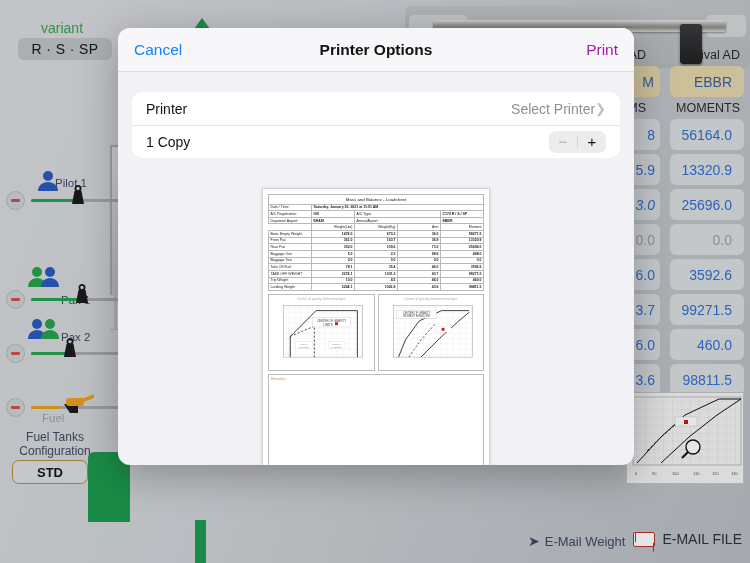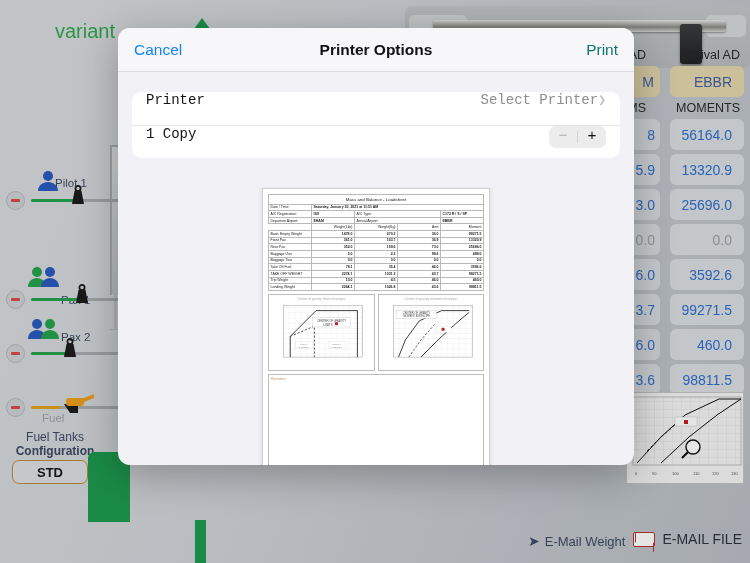--- a/index.html
+++ b/index.html
@@ -48,21 +48,21 @@
   }
   .cb-pad-l { position:absolute; top:9px; left:4px; width:58px; height:22px; background:#d5d8da; border-radius:5px; }
   .cb-pad-r { position:absolute; top:9px; right:4px; width:40px; height:22px; background:#d5d8da; border-radius:5px; }
   .cb-clamp {
     position:absolute; top:18px; right:48px; width:22px; height:40px;
     background:linear-gradient(180deg,#3a3c3e,#212224); border-radius:3px;
     box-shadow:0 2px 3px rgba(0,0,0,.4);
   }
 
   
-  .variant-lbl { position:absolute; top:20px; left:55px; font-size:20px; color:#2fa84f; }
+  .variant-lbl { position:absolute; top:20px; left:41px; font-size:14px; color:#2fa84f; }
   .variant-pill {
     position:absolute; top:38px; left:18px; width:94px; height:22px;
     background:#c0c3c6; border-radius:6px; display:flex; align-items:center; justify-content:center;
     font-size:14px; color:#15171a; letter-spacing:.4px;
   }
   .pax-grp { position:absolute; left:0; width:130px; }
   .pax-icon { position:absolute; font-size:0; }
   .pax-label { position:absolute; font-size:11.5px; color:#3d4a63; }
   .minus-btn {
     position:absolute; width:19px; height:19px; border-radius:50%;
@@ -143,27 +143,27 @@
   }
   .modal-nav {
     height:44px; background:#f7f7f9; border-bottom:1px solid #dcdce0;
     display:flex; align-items:center; padding:0 16px; position:relative;
   }
   .nav-cancel { font-size:15.5px; color:#1383f7; }
   .nav-title {
     position:absolute; left:0; right:0; text-align:center;
     font-size:15.5px; font-weight:bold; color:#121214; pointer-events:none;
   }
-  .nav-print { margin-left:auto; font-size:15.5px; color:#0f766e; }
+  .nav-print { margin-left:auto; font-size:15.5px; color:#a21caf; }
 
   .opt-card {
     margin:20px 14px 0 14px; background:#fff; border-radius:10px; overflow:hidden;
   }
   .opt-row {
-    height:33px; display:flex; align-items:flex-start; padding:0 14px; font-size:14px; color:#121214;font-family:Liberation Mono, monospace;
+    height:33px; display:flex; align-items:center; padding:0 14px; font-size:14px; color:#121214;
   }
   .opt-row + .opt-row { border-top:1px solid #e6e6e9; }
   .opt-right { margin-left:auto; display:flex; align-items:center; font-size:14px; color:#8e8e93; }
   .chev { font-size:13px; color:#bfbfc4; }
   .stepper {
     display:flex; align-items:center; background:#ececed; border-radius:7px; height:22px; margin-left:auto;
   }
   .stepper .sbtn { width:28px; text-align:center; font-size:15px; line-height:22px; }
   .stepper .sbtn.dis { color:#aeaeb2; }
   .stepper .sbtn.act { color:#121214; }
@@ -216,20 +216,21 @@
 
   <div class="clipboard">
     <div class="cb-pad-l"></div>
     <div class="cb-pad-r"></div>
     <div class="cb-clip-bar"></div>
     <div class="cb-clamp"></div>
   </div>
 
   <div class="green-tri"></div>
   <div class="variant-lbl">variant</div>
+  <div class="variant-pill">R · S · SP</div>
 
   <div class="panel-frame"></div>
   <div class="panel-vents"></div>
 
   <div class="pax-grp" style="top:85px;">
     <svg class="pax-icon" style="left:36px; top:85px;" width="24" height="22" viewBox="0 0 24 22">
       <circle cx="12" cy="6" r="5" fill="#2a5bbf"></circle>
         <path d="M2 21c0-5.5 4.5-9 10-9s10 3.5 10 9z" fill="#2a5bbf"></path>
     </svg>
     <div class="pax-label" style="left:55px; top:92px;">Pilot 1</div>
@@ -290,21 +291,21 @@
     <div class="slider-fill" style="left:31px; top:406px; width:30px; background:#e0a21c;"></div>
     <svg style="position:absolute; left:56px; top:390px; width:42px; height:28px;" viewBox="0 0 42 28">
       <path d="M8 14 h14 v9 h-8 z" fill="#1c1c1c"></path>
       <path d="M12 8 h16 l10 -4 v4 l-10 4 h-16 z" fill="#f0a020"></path>
       <rect x="10" y="8" width="18" height="8" rx="3" fill="#f0a020"></rect>
     </svg>
     <div class="pax-label" style="left:42px; top:412px; color:#9aa0a8;">Fuel</div>
   </div>
 
   <div class="fueltanks-lbl" style="top:430px;">Fuel Tanks</div>
-  <div class="fueltanks-lbl" style="top:444px;font-weight:bold;">Configuration</div>
+  <div class="fueltanks-lbl" style="top:444px;">Configuration</div>
   <div class="std-btn">STD</div>
   <div class="green-shape"></div>
   <div class="green-stem"></div>
 
   <div class="right-col">
     <div style="display:flex;">
       <div class="rc-hdr" style="flex:0 0 34px;">AD</div>
       <div class="rc-hdr" style="flex:1;">Arrival AD</div>
     </div>
     <div style="display:flex;">
@@ -318,21 +319,21 @@
     <div id="moment-rows">
         <div style="display: flex;">
           <div class="rc-cell" style="flex:0 0 34px; padding-right:5px;">8</div>
           <div class="rc-cell" style="flex:1;">56164.0</div>
         </div>
         <div style="display: flex;">
           <div class="rc-cell" style="flex:0 0 34px; padding-right:5px;">5.9</div>
           <div class="rc-cell" style="flex:1;">13320.9</div>
         </div>
         <div style="display: flex;">
-          <div class="rc-cell" style="flex:0 0 34px; padding-right:5px;">3.0</div>
+          <div class="rc-cell" style="flex:0 0 34px; padding-right:5px;font-style:italic;">3.0</div>
           <div class="rc-cell" style="flex:1;">25696.0</div>
         </div>
         <div style="display: flex;">
           <div class="rc-cell dim" style="flex:0 0 34px; padding-right:5px;">0.0</div>
           <div class="rc-cell dim" style="flex:1;">0.0</div>
         </div>
         <div style="display: flex;">
           <div class="rc-cell" style="flex:0 0 34px; padding-right:5px;">6.0</div>
           <div class="rc-cell" style="flex:1;">3592.6</div>
         </div>

